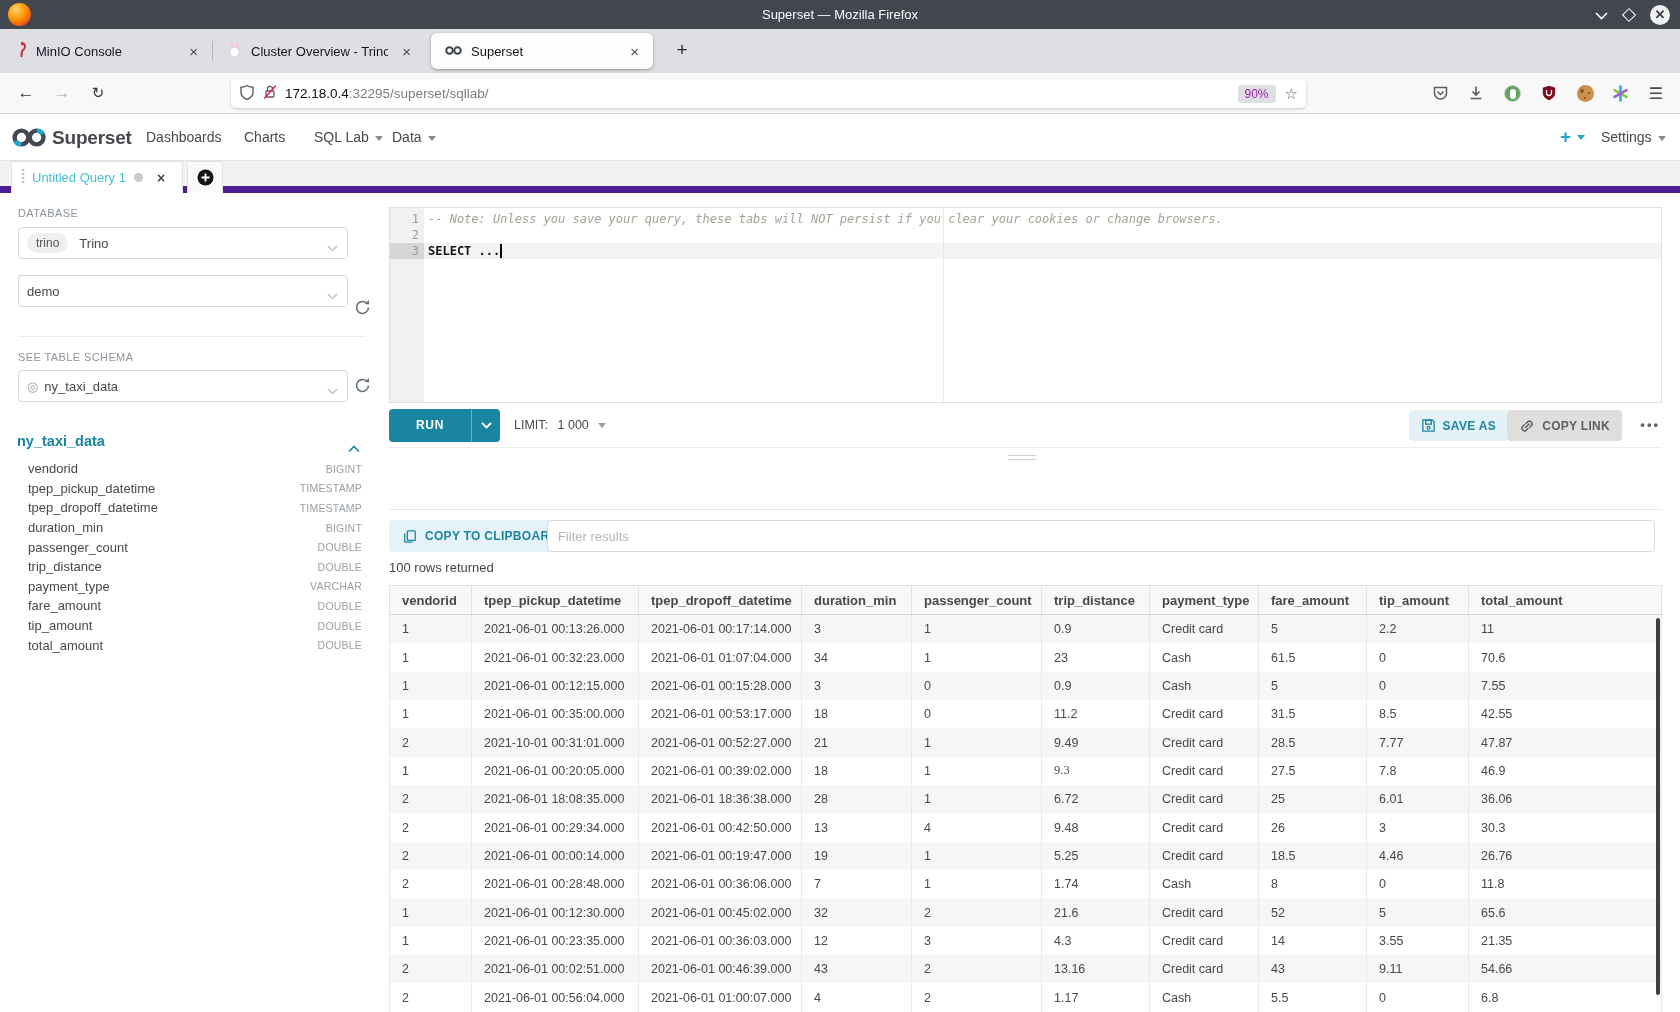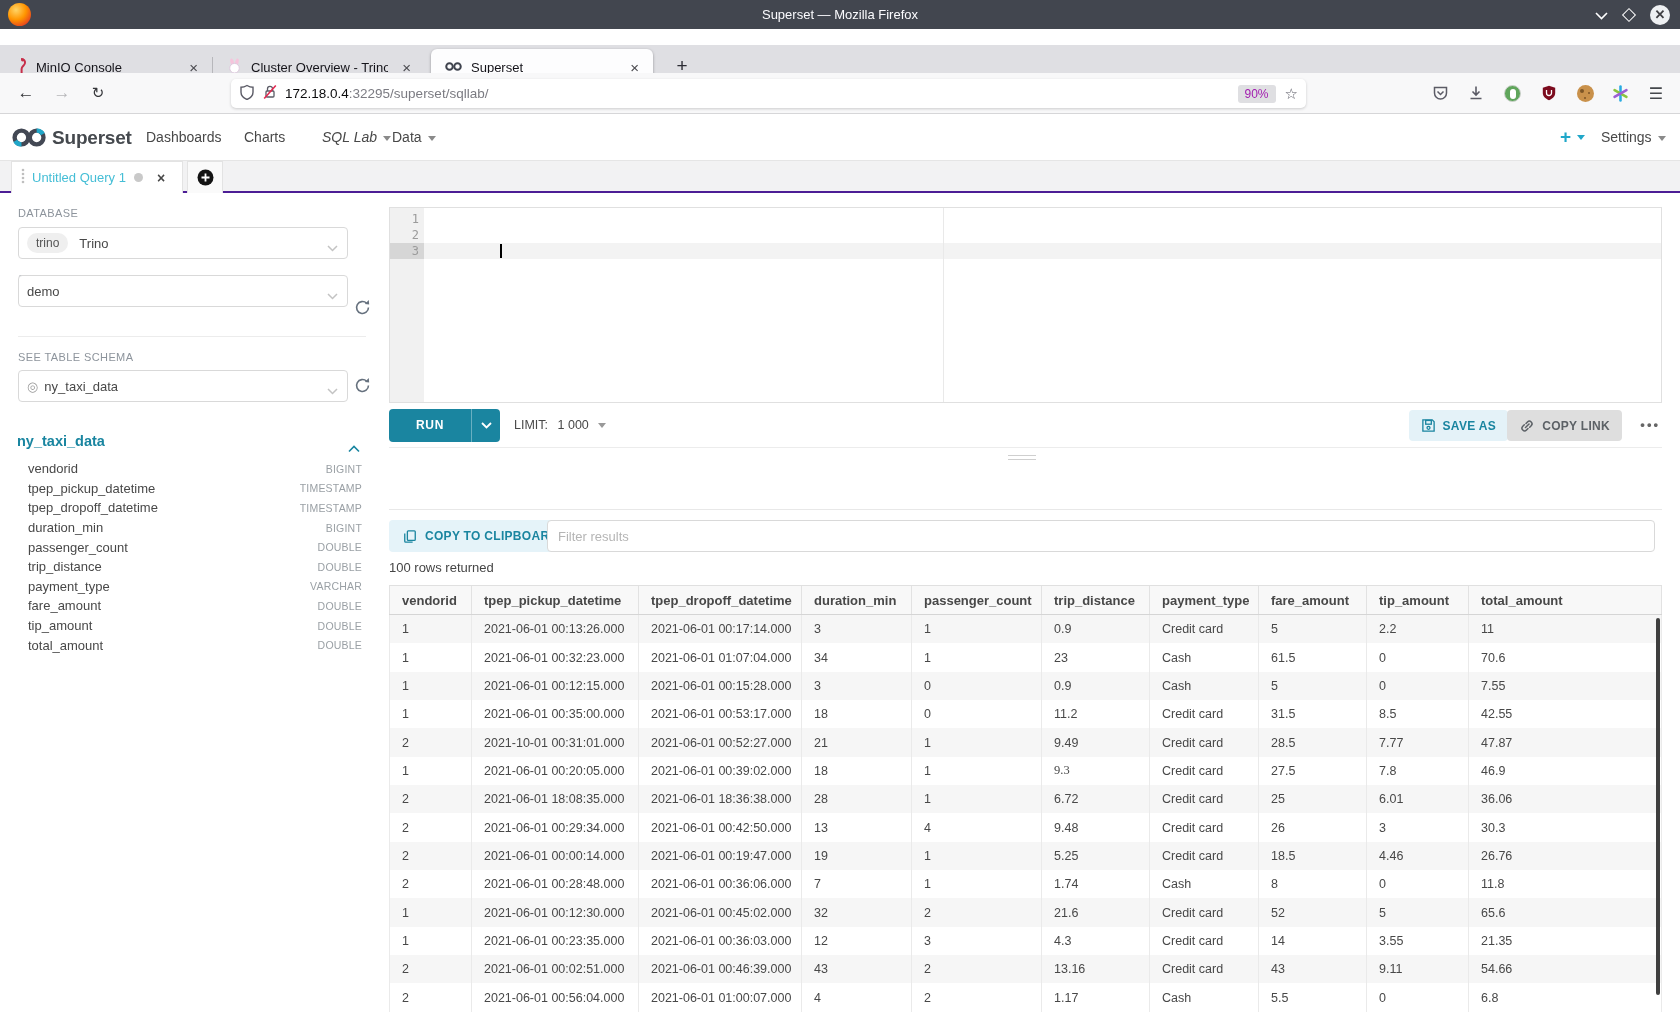--- a/index.html
+++ b/index.html
@@ -12,21 +12,21 @@
   .ff-logo{position:absolute;left:8px;top:3px;width:23px;height:23px;border-radius:50%;
            background:radial-gradient(circle at 35% 30%, #ffd567 0%, #ff9500 45%, #e6431f 80%, #b5301a 100%);}
   .win-title{position:absolute;left:0;top:0;width:100%;height:29px;line-height:29px;text-align:center;
              color:#fbfbfe;font-size:13px;}
   .win-controls{position:absolute;right:10px;top:0;height:29px;display:flex;align-items:center;gap:16px;}
   .win-diamond{width:10px;height:10px;border:1.6px solid #fff;transform:rotate(45deg);}
   .win-close{width:20px;height:20px;border-radius:50%;background:#eef0f2;color:#3e3e42;font-size:13px;
              font-weight:bold;text-align:center;line-height:19px;}
 
   
-  .tabstrip{position:absolute;left:0;top:29px;width:100%;height:44px;background:#dfdfe3;display:flex;align-items:center;margin-top:16px;}
+  .tabstrip{position:absolute;left:0;top:29px;width:100%;height:44px;background:#dfdfe3;display:flex;align-items:center;}
   .fftab{display:flex;align-items:center;height:100%;padding:0 10px 0 14px;color:#15141a;font-size:13px;position:relative;}
   .fftab .t-title{margin:0 10px 0 9px;white-space:nowrap;overflow:hidden;}
   .fftab .t-close{color:#4a4a4f;font-size:15px;margin-left:auto;padding:0 4px;}
   .fftab.inactive{width:212px;}
   .fftab.active{width:222px;height:36px;margin:0 6px;background:#fdfdfe;border-radius:6px;
                 box-shadow:0 1px 3px rgba(0,0,0,.35);}
   .tab-sep{width:1px;height:20px;background:#b7b7bb;}
   .newtab-btn{margin-left:8px;width:30px;height:30px;border-radius:4px;color:#2b2b33;font-size:19px;
               text-align:center;line-height:28px;}
 
@@ -50,21 +50,21 @@
   
   .snav{position:absolute;left:0;top:114px;width:100%;height:47px;background:#fff;border-bottom:1px solid #e5e5e5;}
   .brand{position:absolute;left:52px;top:0;height:47px;line-height:47px;font-size:19px;font-weight:bold;color:#45494e;letter-spacing:-.2px;}
   .snav-item{position:absolute;top:0;height:47px;line-height:47px;font-size:14px;color:#484848;}
   .caret{display:inline-block;width:0;height:0;border-left:4px solid transparent;border-right:4px solid transparent;
          border-top:5px solid #8a8a8a;margin-left:6px;vertical-align:middle;}
   .snav-plus{position:absolute;left:1560px;top:0;height:47px;line-height:45px;color:#20a7c9;font-size:19px;font-weight:bold;}
   .snav-settings{position:absolute;left:1601px;top:0;height:47px;line-height:47px;font-size:14px;color:#484848;}
 
   
-  .qtabs{position:absolute;left:0;top:161px;width:100%;height:32px;background:#f2f2f3;border-bottom:2px solid #4c1d95;}
+  .qtabs{position:absolute;left:0;top:161px;width:100%;height:32px;background:#f2f2f3;border-bottom:7px solid #4c1d95;}
   .qtab{position:absolute;left:11px;top:0;width:172px;height:32px;background:#fff;border:1px solid #e3e3e3;border-bottom:none;
         display:flex;align-items:center;padding:0 8px 0 9px;}
   .qtab-label{color:#45bed6;font-size:13px;margin:0 8px 0 7px;white-space:nowrap;}
   .qtab-dot{width:9px;height:9px;border-radius:50%;background:#c9c9c9;}
   .qtab-close{margin-left:14px;color:#474747;font-weight:bold;font-size:14px;}
   .qtab-add{position:absolute;left:187px;top:0;width:36px;height:32px;background:#fafafa;border:1px solid #e3e3e3;border-bottom:none;
             display:flex;align-items:center;justify-content:center;}
 
   
   .sidebar{position:absolute;left:0;top:193px;width:380px;bottom:0;background:#fff;}
@@ -253,21 +253,21 @@
       <svg width="38" height="23" viewBox="0 0 40 24">
           <circle cx="11" cy="12" r="7.2" stroke="#434854" stroke-width="4.6" fill="none"></circle>
           <circle cx="27" cy="12" r="7.2" stroke="#434854" stroke-width="4.6" fill="none"></circle>
           <path d="M4.5 15.5 A7.2 7.2 0 0 0 11 19.2" stroke="#20a7c9" stroke-width="4.6" fill="none"></path>
           <path d="M33.5 8.5 A7.2 7.2 0 0 0 27 4.8" stroke="#20a7c9" stroke-width="4.6" fill="none"></path>
         </svg>
     </span>
     <span class="brand">Superset</span>
     <span class="snav-item" style="left:146px;"><span>Dashboards</span></span>
     <span class="snav-item" style="left:244px;"><span>Charts</span></span>
-    <span class="snav-item" style="left:322px;font-style:italic;"><span>SQL Lab</span><span class="caret"></span></span>
+    <span class="snav-item" style="left:314px;"><span>SQL Lab</span><span class="caret"></span></span>
     <span class="snav-item" style="left:392px;"><span>Data</span><span class="caret"></span></span>
     <span class="snav-plus"><span>+</span><span class="caret" style="border-top-color:#20a7c9;"></span></span>
     <span class="snav-settings"><span>Settings</span><span class="caret"></span></span>
   </div>
 
   <div class="qtabs">
     <div class="qtab">
       <span>
         <svg width="4" height="16" viewBox="0 0 4 16">
             <g fill="#bfbfbf">
@@ -388,20 +388,25 @@
   </div>
 
   <div class="editor">
     <div class="ed-gutter">
       <div class="ed-num">1</div>
       <div class="ed-num">2</div>
       <div class="ed-num active">3</div>
     </div>
     <div class="ed-activeline"></div>
     <div class="ed-margin"></div>
+    <div class="ed-lines">
+      <div class="ed-line ed-comment">-- Note: Unless you save your query, these tabs will NOT persist if you clear your cookies or change browsers.</div>
+      <div class="ed-line"></div>
+      <div class="ed-line ed-sql">SELECT ...</div>
+    </div>
     <div class="ed-cursor"></div>
   </div>
 
   <div class="edbar">
     <div class="run-btn">
       <span class="run-main">RUN</span>
       <span class="run-caret">
         <svg width="11" height="7">
             <path d="M1 1 l4.5 4.5 L10 1" stroke="#fff" stroke-width="1.8" fill="none"></path>
           </svg>

